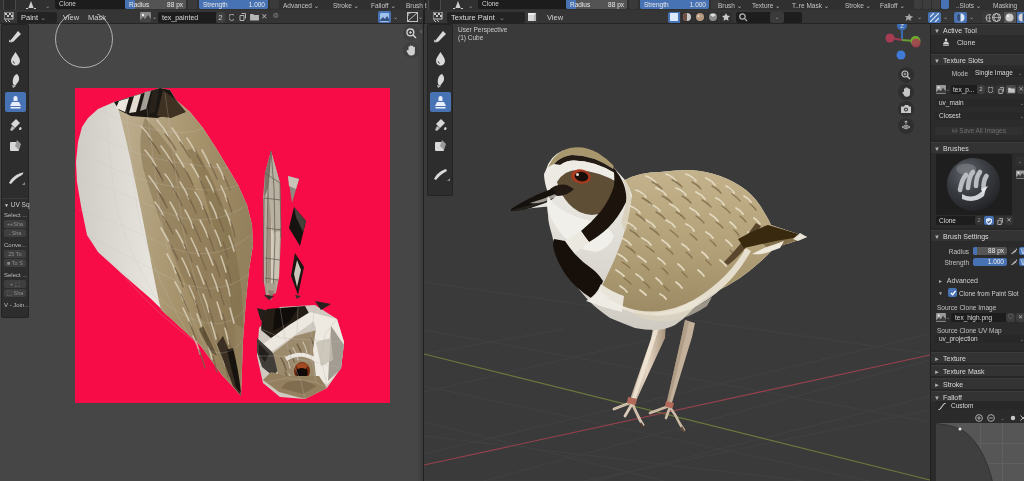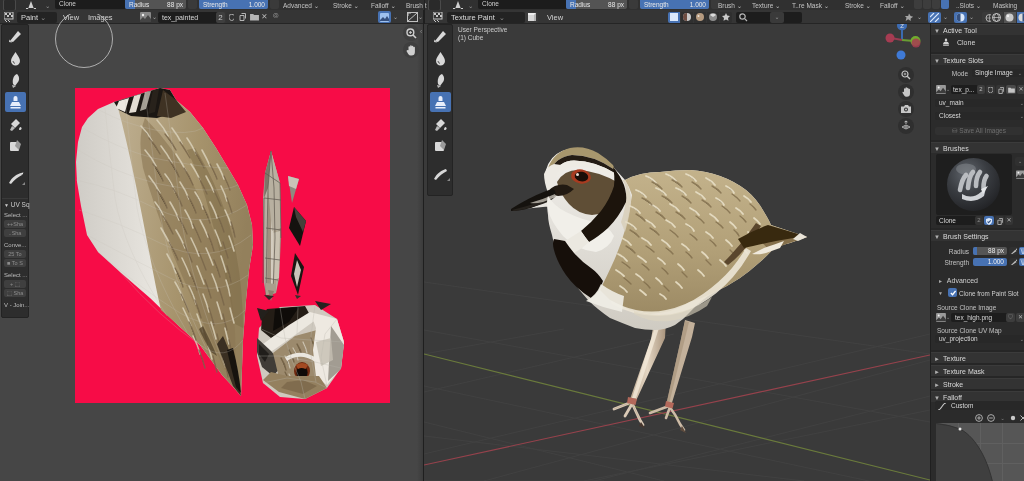--- a/index.html
+++ b/index.html
@@ -98,21 +98,21 @@
   </div>
   <div class="abs hdr" style="left:0;width:424px;">
 
     <svg class="abs" style="left:4px;top:2px" width="11" height="10" viewBox="0 0 11 10">
       <rect x="0" y="0" width="9" height="7" fill="none" stroke="#c8c8c8" stroke-width="1"></rect>
       <path d="M1 1h2v2h-2z M5 1h2v2h-2z M3 3h2v2h-2z M7 3h2v2h-2z" fill="#c8c8c8"></path>
       <path d="M1 8 l2 2 M4 8 l2 2" stroke="#c8c8c8" stroke-width="1"></path>
     </svg>
     <div class="abs" style="left:17px;top:1.5px;width:36px;height:11px;background:#232323;border-radius:2px;font-size:7.5px;line-height:11px;color:#dcdcdc;padding-left:4px;">Paint <span style="color:#909090;font-size:7px;">⌄</span></div>
     <div class="menu" style="left:63px;">View</div>
-    <div class="menu" style="left:88px;">Images</div>
+    <div class="menu" style="left:88px;">Mask</div>
 
     <svg class="abs" style="left:140px;top:2px" width="11" height="10" viewBox="0 0 11 10">
         <rect x="0" y="0" width="11" height="10" rx="1" fill="#888"></rect>
         <path d="M0 8 l3-3 2 2 3-4 3 4 v3 h-11 z" fill="#444"></path>
         <circle cx="3" cy="3" r="1.2" fill="#eee"></circle>
       </svg>
     <div class="abs" style="left:152px;top:3px;font-size:6px;color:#aaa;">⌄</div>
     <div class="abs darkfield" style="left:158px;top:1.5px;width:57px;height:11px;line-height:11px;padding-left:4px;font-size:7px;">tex_painted</div>
     <div class="abs wbtn" style="left:216px;top:1.5px;width:9px;height:11px;background:#3f3f3f;font-size:8px;color:#ccc;text-align:center;line-height:11px;">2</div>
     <div class="abs wbtn" style="left:226px;top:1.5px;width:10px;height:11px;background:#333;"></div>

